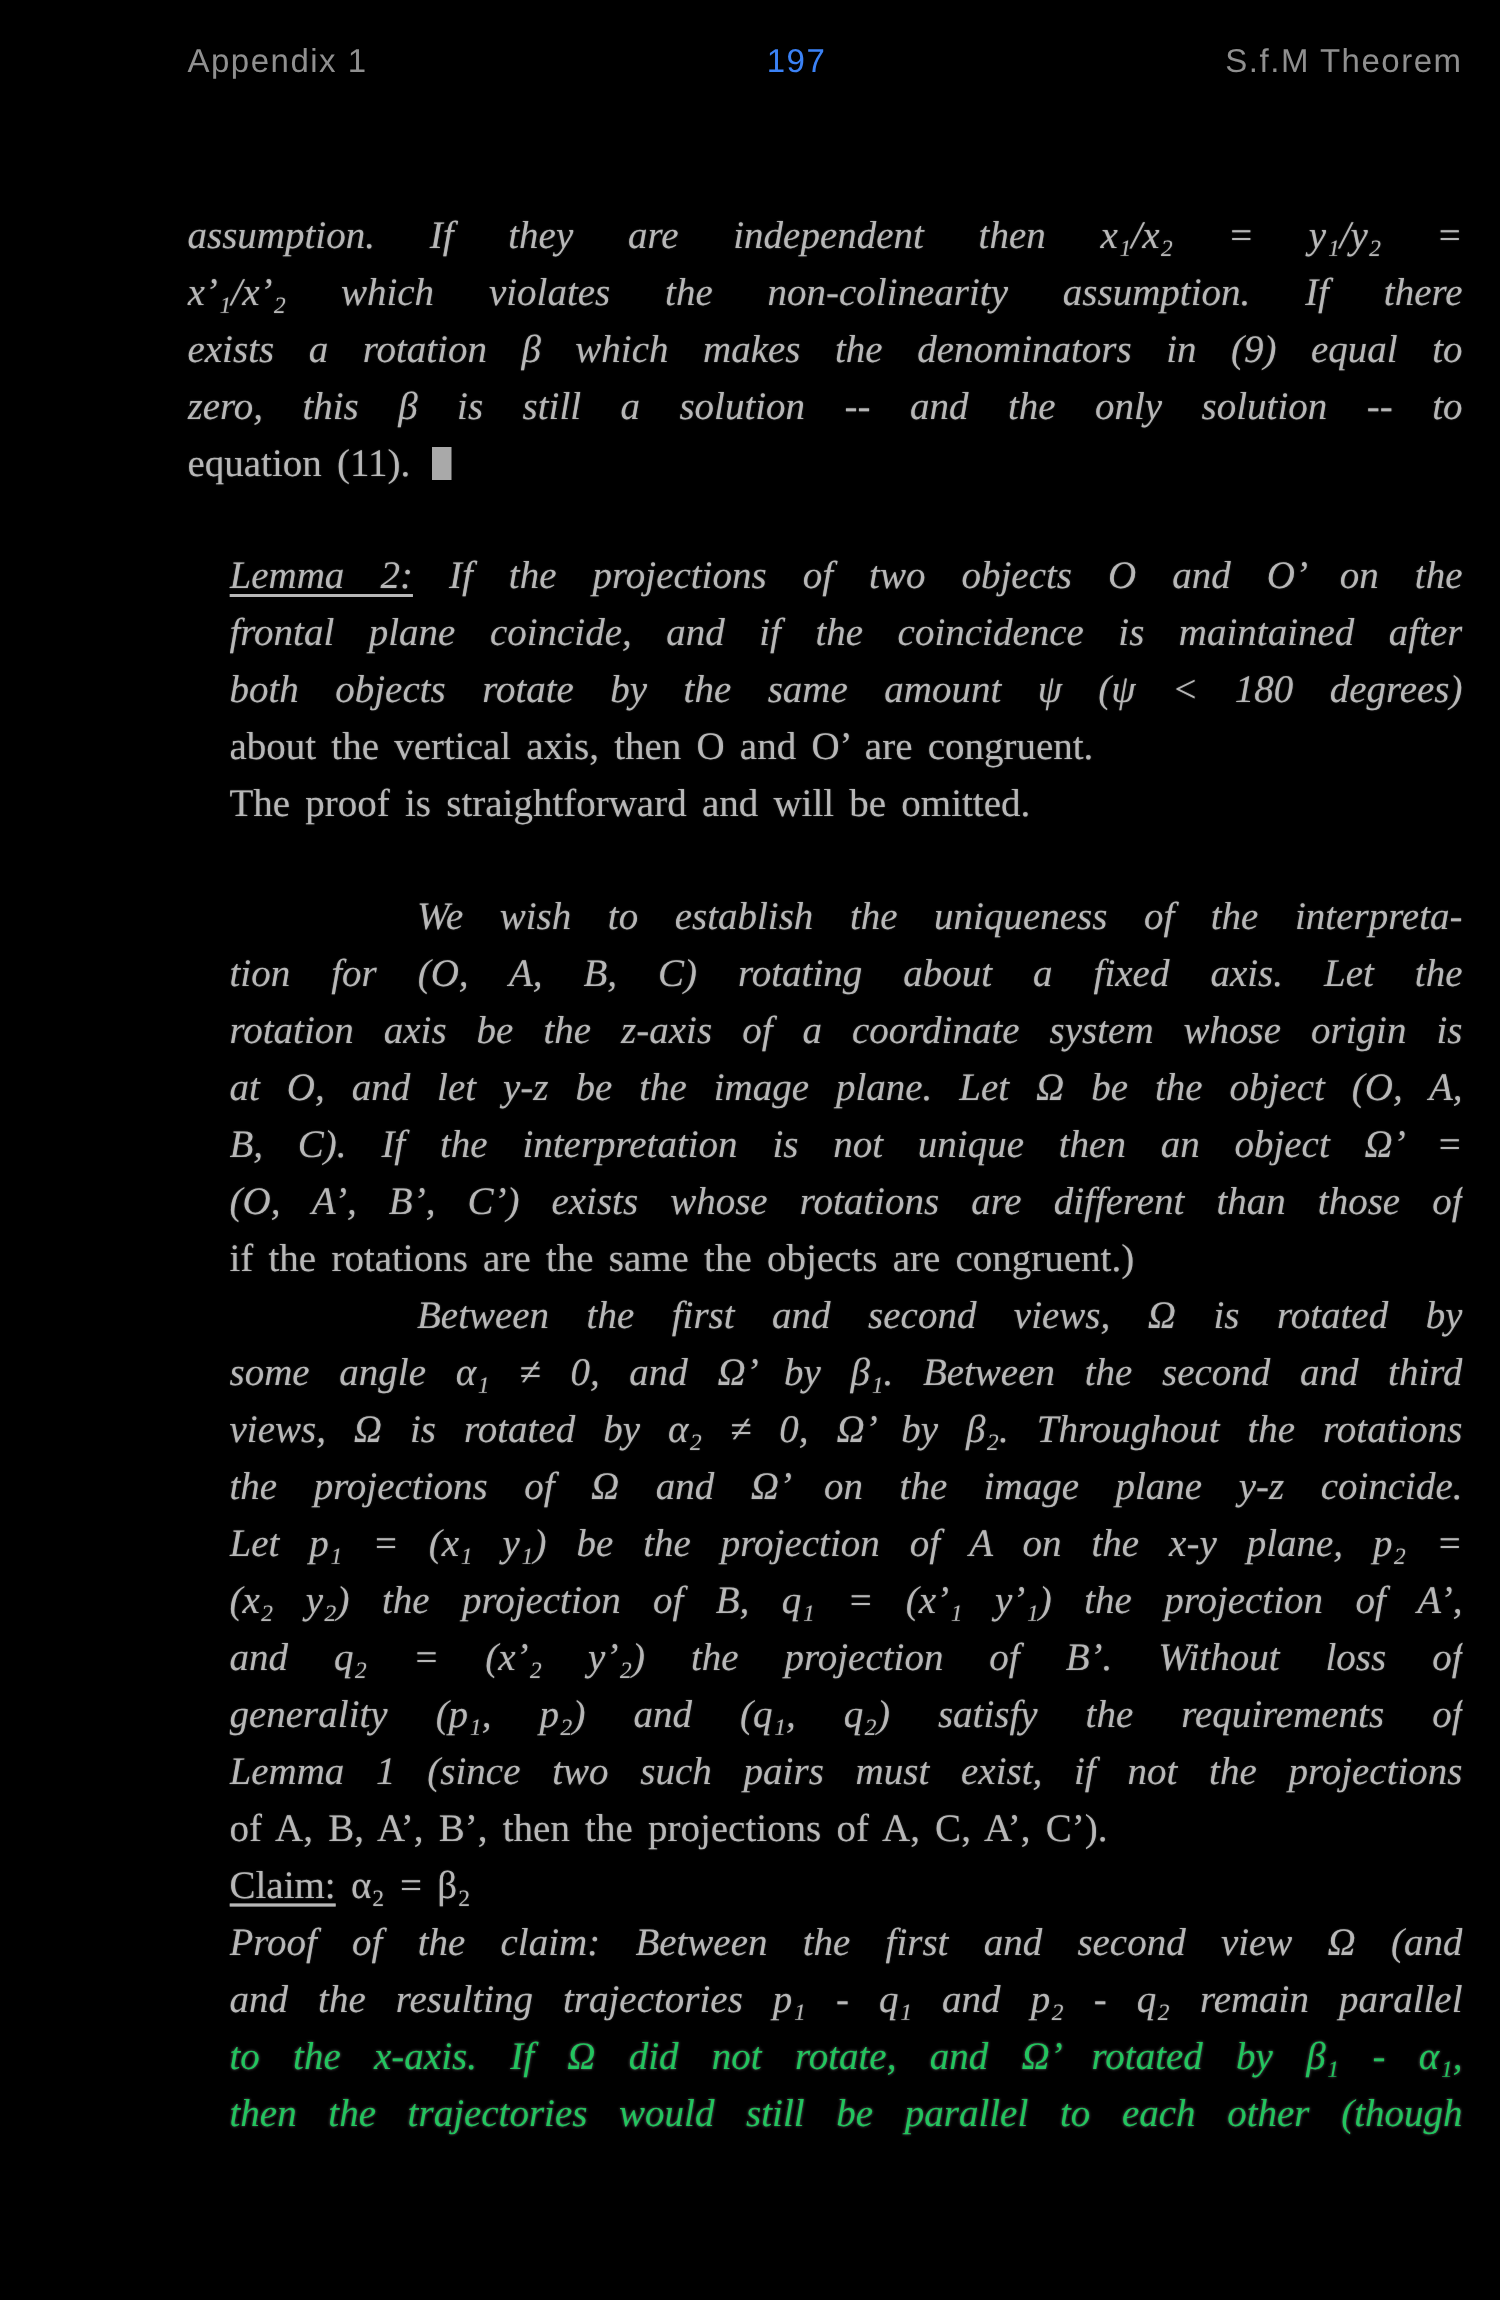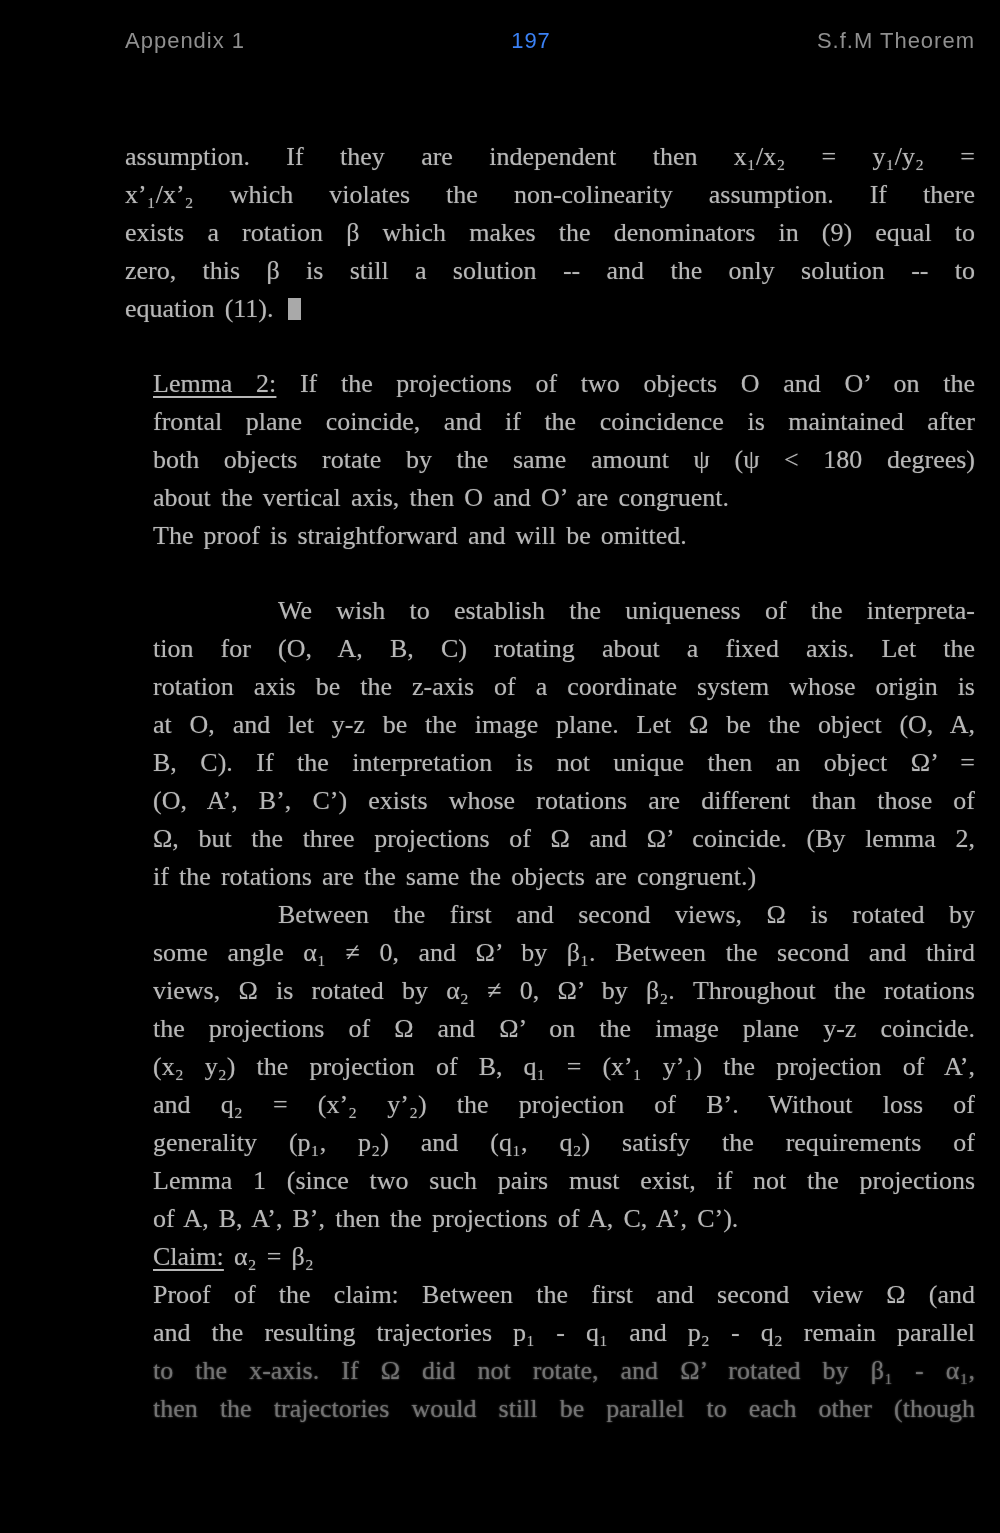--- a/index.html
+++ b/index.html
@@ -36,24 +36,24 @@
     word-spacing: 0.14em;
     text-shadow: 0 0 1px rgba(183,183,183,0.55);
   }
   .paragraph { margin: 0; }
   .paragraph + .paragraph { margin-top: 37px; margin-left: 28px; }
   .line {
     height: 38px;
     overflow: hidden;
     text-align: left;
   }
-  .line.justify { text-align: justify; }
+  .line.justify { text-align: justify; font-style: italic; }
   .line.justify::after { content: ""; display: inline-block; width: 100%; height: 0; }
   .line.indent { text-indent: 125px; }
-  .line.dim { color: #737373; text-shadow: 0 0 2px rgba(152,152,152,0.7); }
+  .line.dim { color: #22c55e; text-shadow: 0 0 2px rgba(152,152,152,0.7); }
   .u { text-decoration: underline; text-underline-offset: 4px; }
   .qed {
     display: inline-block;
     width: 13px;
     height: 22px;
     margin-left: 14px;
     background: #a9a9a9;
     vertical-align: -3px;
   }
 </style>
@@ -83,26 +83,26 @@
         <div class="line"><span>about the vertical axis, then O and O’ are congruent.</span></div>
         <div class="line"><span>The proof is straightforward and will be omitted.</span></div>
       </div>
       <div class="paragraph">
         <div class="line justify indent"><span>We wish to establish the uniqueness of the interpreta-</span></div>
         <div class="line justify"><span>tion for (O, A, B, C) rotating about a fixed axis. Let the</span></div>
         <div class="line justify"><span>rotation axis be the z-axis of a coordinate system whose origin is</span></div>
         <div class="line justify"><span>at O, and let y-z be the image plane. Let Ω be the object (O, A,</span></div>
         <div class="line justify"><span>B, C). If the interpretation is not unique then an object Ω’ =</span></div>
         <div class="line justify"><span>(O, A’, B’, C’) exists whose rotations are different than those of</span></div>
-        <div class="line justify"><span>Ω, but the three projections of Ω and Ω’ coincide. (By lemma 2,</span></div>
         <div class="line"><span>if the rotations are the same the objects are congruent.)</span></div>
         <div class="line justify indent"><span>Between the first and second views, Ω is rotated by</span></div>
         <div class="line justify"><span>some angle α₁ ≠ 0, and Ω’ by β₁. Between the second and third</span></div>
         <div class="line justify"><span>views, Ω is rotated by α₂ ≠ 0, Ω’ by β₂. Throughout the rotations</span></div>
         <div class="line justify"><span>the projections of Ω and Ω’ on the image plane y-z coincide.</span></div>
+        <div class="line justify"><span>Let p₁ = (x₁ y₁) be the projection of A on the x-y plane, p₂ =</span></div>
         <div class="line justify"><span>(x₂ y₂) the projection of B, q₁ = (x’₁ y’₁) the projection of A’,</span></div>
         <div class="line justify"><span>and q₂ = (x’₂ y’₂) the projection of B’. Without loss of</span></div>
         <div class="line justify"><span>generality (p₁, p₂) and (q₁, q₂) satisfy the requirements of</span></div>
         <div class="line justify"><span>Lemma 1 (since two such pairs must exist, if not the projections</span></div>
         <div class="line"><span>of A, B, A’, B’, then the projections of A, C, A’, C’).</span></div>
         <div class="line"><span class="u">Claim:</span><span> α₂ = β₂</span></div>
         <div class="line justify"><span>Proof of the claim: Between the first and second view Ω (and</span></div>
         <div class="line justify"><span>and the resulting trajectories p₁ - q₁ and p₂ - q₂ remain parallel</span></div>
         <div class="line justify dim"><span>to the x-axis. If Ω did not rotate, and Ω’ rotated by β₁ - α₁,</span></div>
         <div class="line justify dim"><span>then the trajectories would still be parallel to each other (though</span></div>

